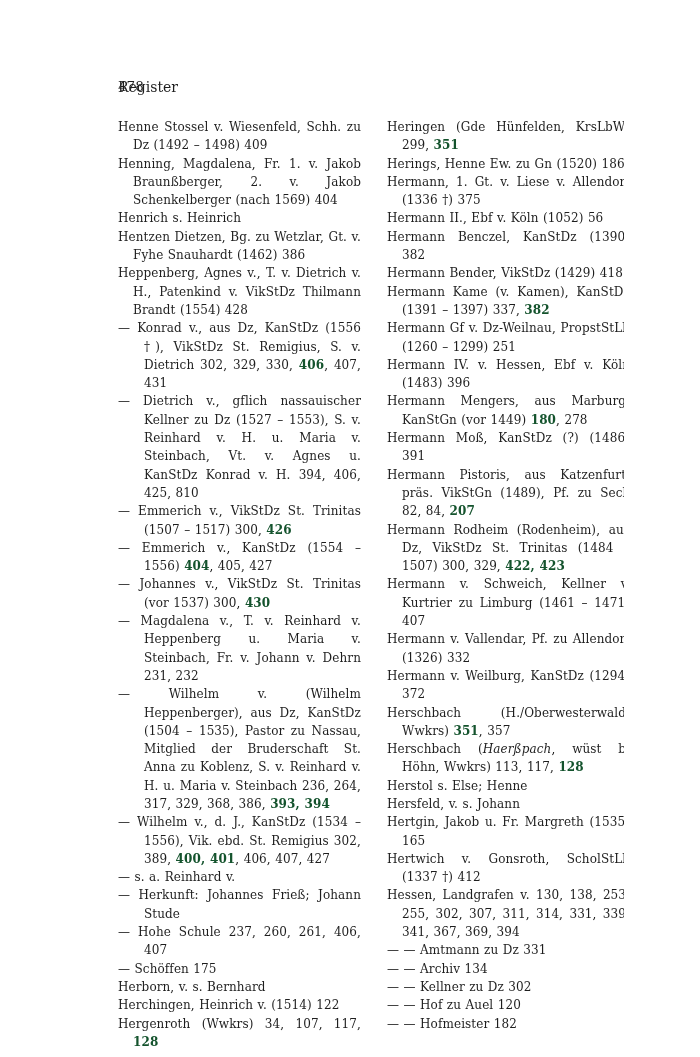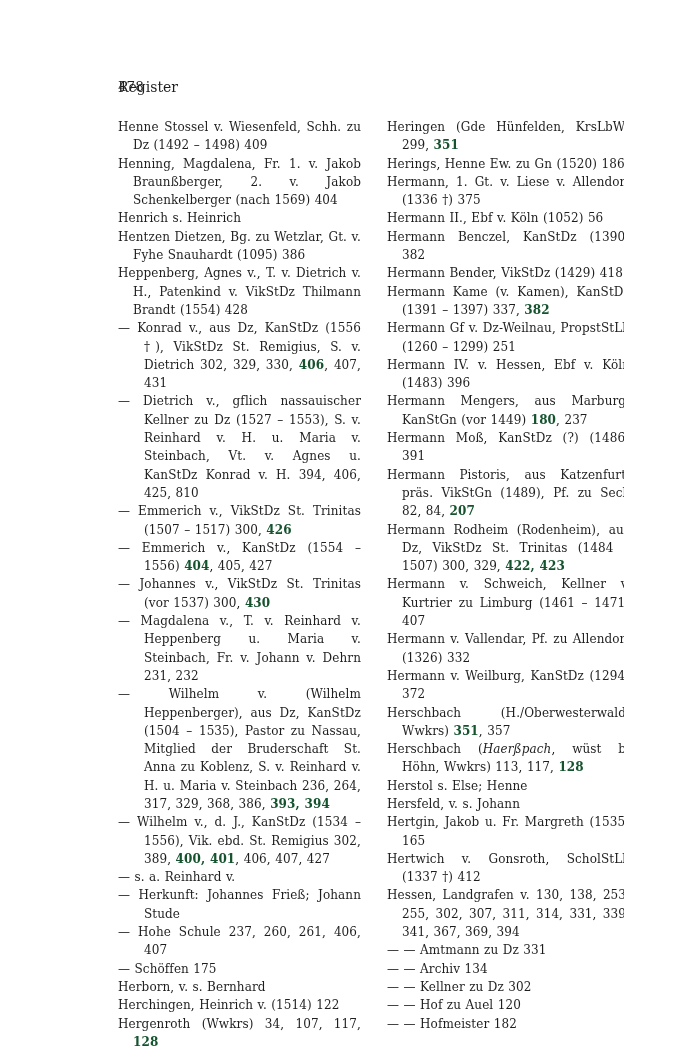--- a/index.html
+++ b/index.html
@@ -78,21 +78,21 @@
 <div class="page">
   <div class="page-header">
     <span class="page-number">478</span>
     <span class="running-title">Register</span>
   </div>
   <div class="columns">
     <div class="column" id="col-left">
         <p class="entry plain"><span>Henne Stossel v. Wiesenfeld, Schh. zu Dz (1492 – 1498) 409</span></p>
         <p class="entry plain"><span>Henning, Magdalena, Fr. 1. v. Jakob Braunßberger, 2. v. Jakob Schenkelberger (nach 1569) 404</span></p>
         <p class="entry plain"><span>Henrich s. Heinrich</span></p>
-        <p class="entry plain"><span>Hentzen Dietzen, Bg. zu Wetzlar, Gt. v. Fyhe Snauhardt (1095) 386</span></p>
+        <p class="entry plain"><span>Hentzen Dietzen, Bg. zu Wetzlar, Gt. v. Fyhe Snauhardt (1462) 386</span></p>
         <p class="entry plain"><span>Heppenberg, Agnes v., T. v. Dietrich v. H., Patenkind v. VikStDz Thilmann Brandt (1554) 428</span></p>
         <p class="entry dash"><span>— Konrad v., aus Dz, KanStDz (1556 †), VikStDz St. Remigius, S. v. Dietrich 302, 329, 330, </span><span class="b">406</span><span>, 407, 431</span></p>
         <p class="entry dash"><span>— Dietrich v., gflich nassauischer Kellner zu Dz (1527 – 1553), S. v. Reinhard v. H. u. Maria v. Steinbach, Vt. v. Agnes u. KanStDz Konrad v. H. 394, 406, 425, 810</span></p>
         <p class="entry dash"><span>— Emmerich v., VikStDz St. Trinitas (1507 – 1517) 300, </span><span class="b">426</span></p>
         <p class="entry dash"><span>— Emmerich v., KanStDz (1554 – 1556) </span><span class="b">404</span><span>, 405, 427</span></p>
         <p class="entry dash"><span>— Johannes v., VikStDz St. Trinitas (vor 1537) 300, </span><span class="b">430</span></p>
         <p class="entry dash"><span>— Magdalena v., T. v. Reinhard v. Heppenberg u. Maria v. Steinbach, Fr. v. Johann v. Dehrn 231, 232</span></p>
         <p class="entry dash"><span>— Wilhelm v. (Wilhelm Heppenberger), aus Dz, KanStDz (1504 – 1535), Pastor zu Nassau, Mitglied der Bruderschaft St. Anna zu Koblenz, S. v. Reinhard v. H. u. Maria v. Steinbach 236, 264, 317, 329, 368, 386, </span><span class="b">393, 394</span></p>
         <p class="entry dash"><span>— Wilhelm v., d. J., KanStDz (1534 – 1556), Vik. ebd. St. Remigius 302, 389, </span><span class="b">400, 401</span><span>, 406, 407, 427</span></p>
         <p class="entry dash"><span>— s. a. Reinhard v.</span></p>
@@ -106,21 +106,21 @@
     <div class="column" id="col-right">
         <p class="entry plain"><span>Heringen (Gde Hünfelden, KrsLbW) 299, </span><span class="b">351</span></p>
         <p class="entry plain"><span>Herings, Henne Ew. zu Gn (1520) 186</span></p>
         <p class="entry plain"><span>Hermann, 1. Gt. v. Liese v. Allendorf (1336 †) 375</span></p>
         <p class="entry plain"><span>Hermann II., Ebf v. Köln (1052) 56</span></p>
         <p class="entry plain"><span>Hermann Benczel, KanStDz (1390) 382</span></p>
         <p class="entry plain"><span>Hermann Bender, VikStDz (1429) 418</span></p>
         <p class="entry plain"><span>Hermann Kame (v. Kamen), KanStDz (1391 – 1397) 337, </span><span class="b">382</span></p>
         <p class="entry plain"><span>Hermann Gf v. Dz-Weilnau, PropstStLb (1260 – 1299) 251</span></p>
         <p class="entry plain"><span>Hermann IV. v. Hessen, Ebf v. Köln (1483) 396</span></p>
-        <p class="entry plain"><span>Hermann Mengers, aus Marburg, KanStGn (vor 1449) </span><span class="b">180</span><span>, 237</span></p>
+        <p class="entry plain"><span>Hermann Mengers, aus Marburg, KanStGn (vor 1449) </span><span class="b">180</span><span>, 278</span></p>
         <p class="entry plain"><span>Hermann Moß, KanStDz (?) (1486) 391</span></p>
         <p class="entry plain"><span>Hermann Pistoris, aus Katzenfurt, präs. VikStGn (1489), Pf. zu Seck 82, 84, </span><span class="b">207</span></p>
         <p class="entry plain"><span>Hermann Rodheim (Rodenheim), aus Dz, VikStDz St. Trinitas (1484 – 1507) 300, 329, </span><span class="b">422, 423</span></p>
         <p class="entry plain"><span>Hermann v. Schweich, Kellner v. Kurtrier zu Limburg (1461 – 1471) 407</span></p>
         <p class="entry plain"><span>Hermann v. Vallendar, Pf. zu Allendorf (1326) 332</span></p>
         <p class="entry plain"><span>Hermann v. Weilburg, KanStDz (1294) 372</span></p>
         <p class="entry plain"><span>Herschbach (H./Oberwesterwald, Wwkrs) </span><span class="b">351</span><span>, 357</span></p>
         <p class="entry plain"><span>Herschbach (</span><span class="i">Haerßpach</span><span>, wüst b. Höhn, Wwkrs) 113, 117, </span><span class="b">128</span></p>
         <p class="entry plain"><span>Herstol s. Else; Henne</span></p>
         <p class="entry plain"><span>Hersfeld, v. s. Johann</span></p>

